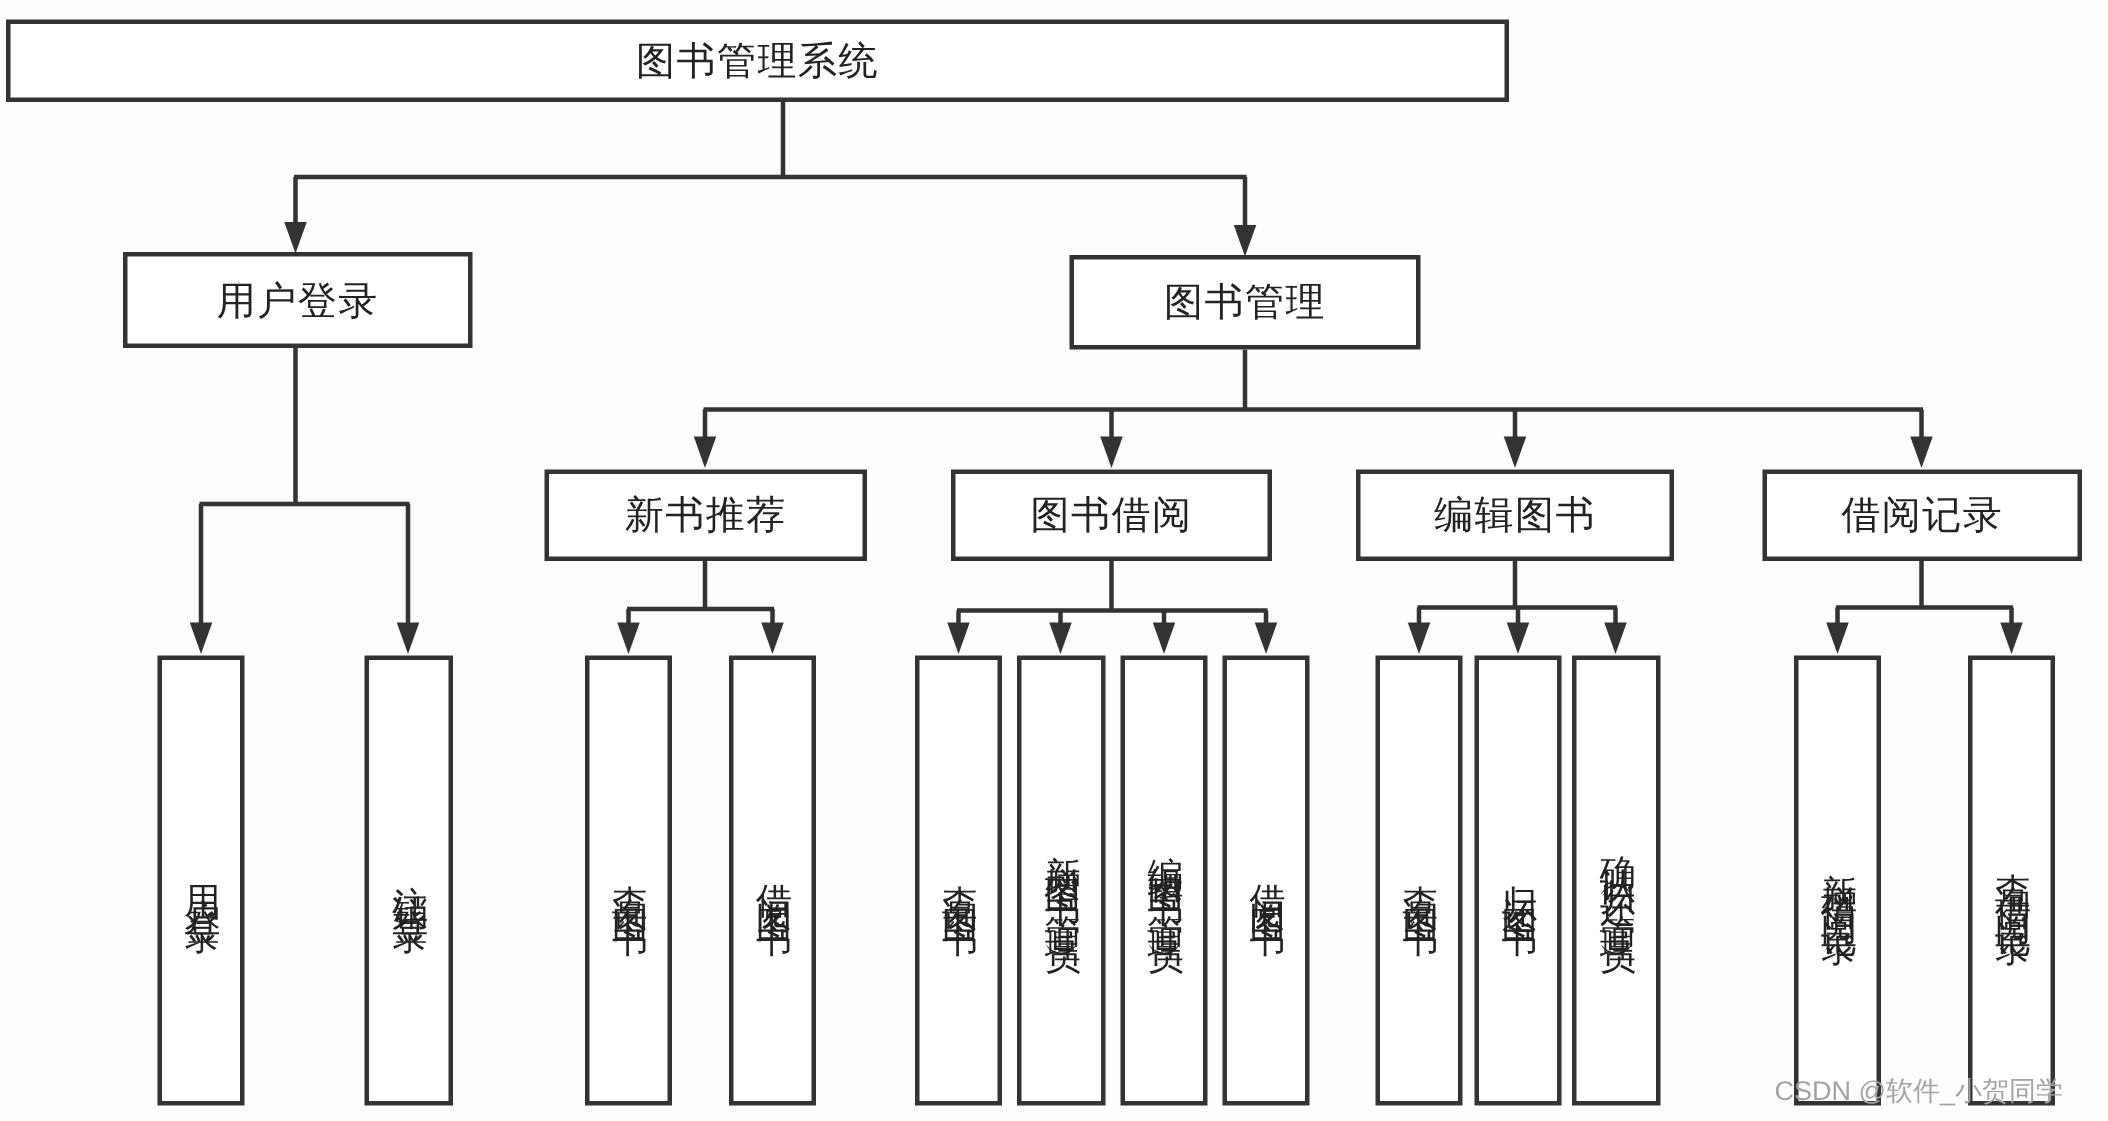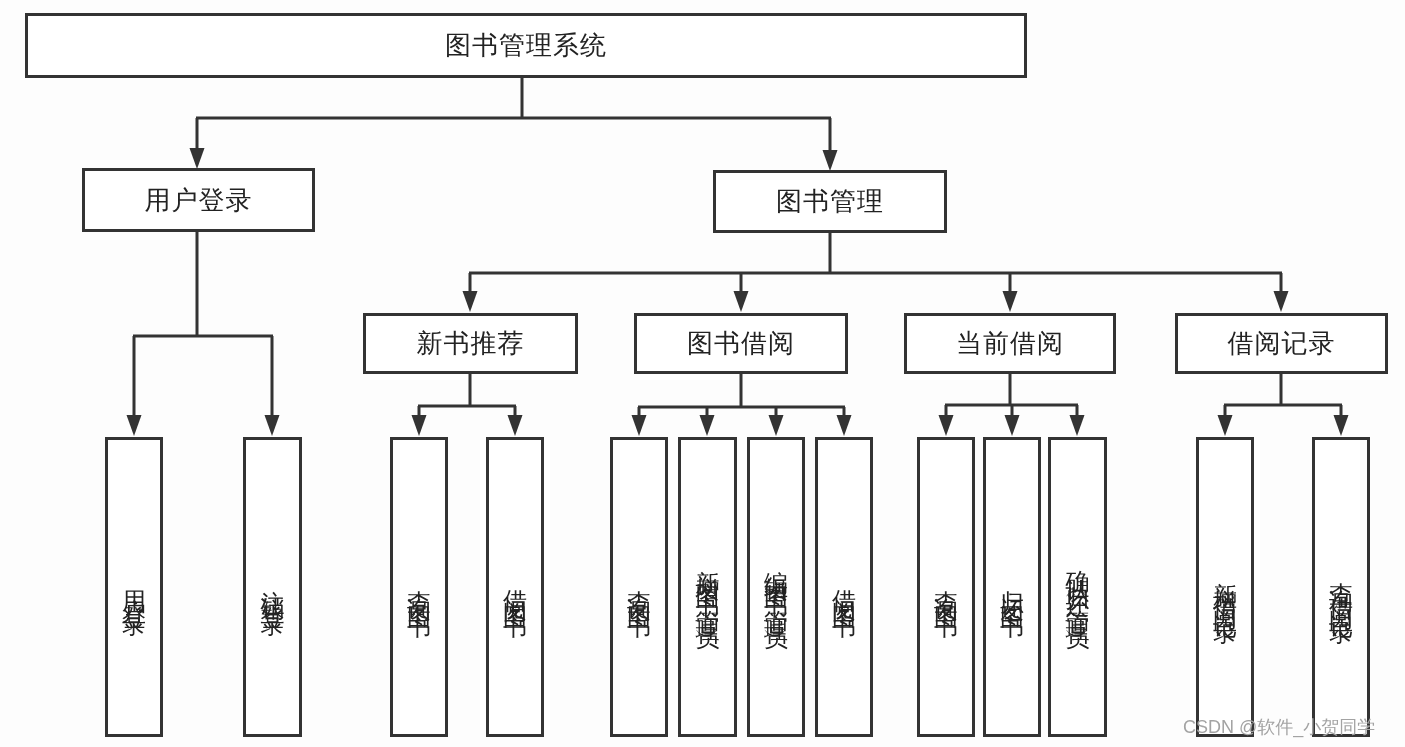--- a/index.html
+++ b/index.html
@@ -92,39 +92,39 @@
       <polygon points="768.5,415 783.5,415 776,436"></polygon>
       <polygon points="836.5,415 851.5,415 844,436"></polygon>
       <polygon points="938.5,415 953.5,415 946,436"></polygon>
       <polygon points="1004.5,415 1019.5,415 1012,436"></polygon>
       <polygon points="1069.5,415 1084.5,415 1077,436"></polygon>
       <polygon points="1217.5,415 1232.5,415 1225,436"></polygon>
       <polygon points="1333.5,415 1348.5,415 1341,436"></polygon>
     </g>
   </svg>
 
-  <div class="node hnode" style="left:25px; top:13px; width:1002px; height:65px;">
+  <div class="node hnode" style="left:4px; top:13px; width:1002px; height:55px;">
     <span>图书管理系统</span>
   </div>
 
   <div class="node hnode" style="left:82px; top:168px; width:233px; height:64px;">
     <span>用户登录</span>
   </div>
   <div class="node hnode" style="left:713px; top:170px; width:234px; height:63px;">
     <span>图书管理</span>
   </div>
 
   <div class="node hnode" style="left:363px; top:313px; width:215px; height:61px;">
     <span>新书推荐</span>
   </div>
   <div class="node hnode" style="left:634px; top:313px; width:214px; height:61px;">
     <span>图书借阅</span>
   </div>
   <div class="node hnode" style="left:904px; top:313px; width:212px; height:61px;">
-    <span>当前借阅</span>
+    <span>编辑图书</span>
   </div>
   <div class="node hnode" style="left:1175px; top:313px; width:213px; height:61px;">
     <span>借阅记录</span>
   </div>
 
   <div class="node vnode" style="left:105px; top:437px; width:58px; height:300px;">
     <span class="vtext">用户登录</span>
   </div>
   <div class="node vnode" style="left:243px; top:437px; width:59px; height:300px;">
     <span class="vtext">注销登录</span>

